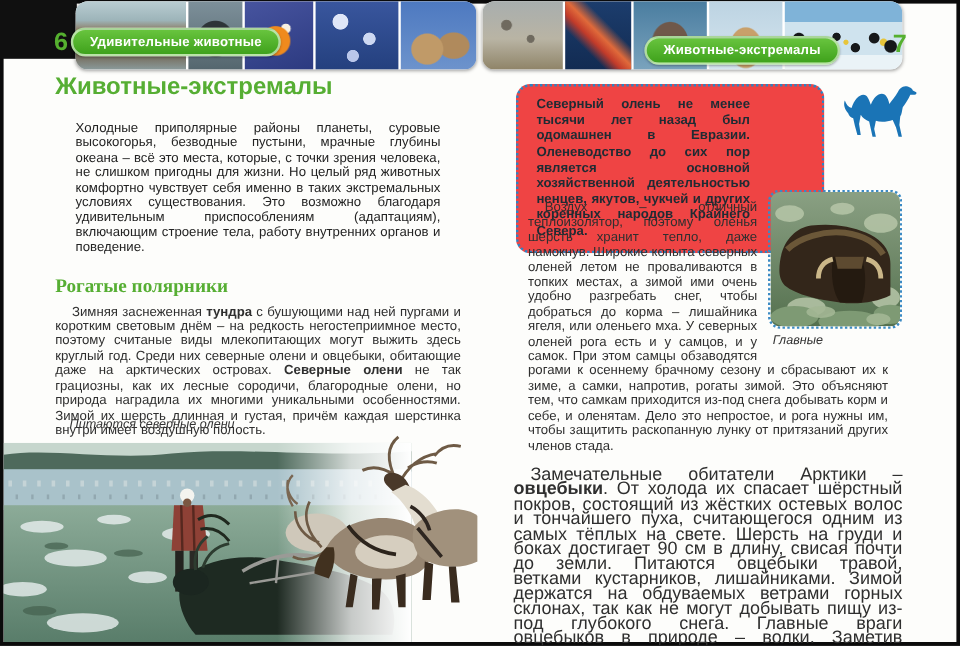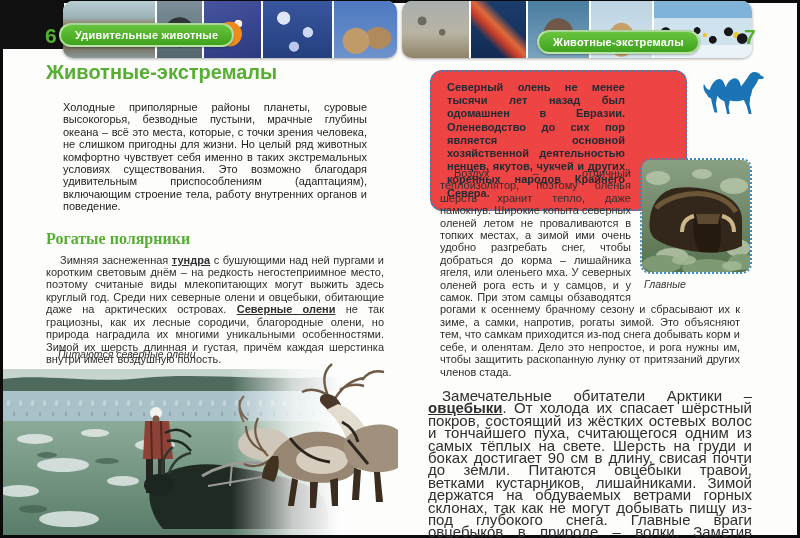--- a/index.html
+++ b/index.html
@@ -39,21 +39,21 @@
   .pagenum{position:absolute;color:#55b02f;font-weight:bold;font-size:21px;z-index:6;}
   .num-left{left:45px;top:24px;}
   .num-right{left:744px;top:25px;}
 
   
   .col-left{position:absolute;left:46px;top:61px;width:338px;color:#2f2f2f;}
   .page-title{color:#56ae33;font-size:20px;font-weight:bold;margin:0 0 7px 0;}
   .lead{font-weight:normal;font-size:11px;line-height:12.4px;text-align:justify;color:#232323;margin:17px;}
   .section-title{color:#56ae33;font-size:16px;font-weight:bold;margin:16px 0 6px 0;font-family:Liberation Serif, serif;}
   .body-p{font-size:11px;line-height:12.4px;text-align:justify;margin:0;text-indent:14px;}
-  .b{font-weight:bold;text-decoration:underline;}
+  .b{font-weight:bold;}
 
   .caption{position:absolute;font-style:italic;font-size:10.5px;color:#333;line-height:12px;z-index:7;}
   .cap-domestic{left:58px;top:348px;width:140px;}
   .cap-sled{left:321px;top:341px;width:62px;}
 
   .tundra-wrap{position:absolute;left:3px;top:369px;width:340px;height:166px;z-index:1;}
   .sled-wrap{position:absolute;left:172px;top:360px;width:226px;height:150px;z-index:2;}
 
   
   .fact-box{position:absolute;left:430px;top:70px;width:257px;box-sizing:border-box;

